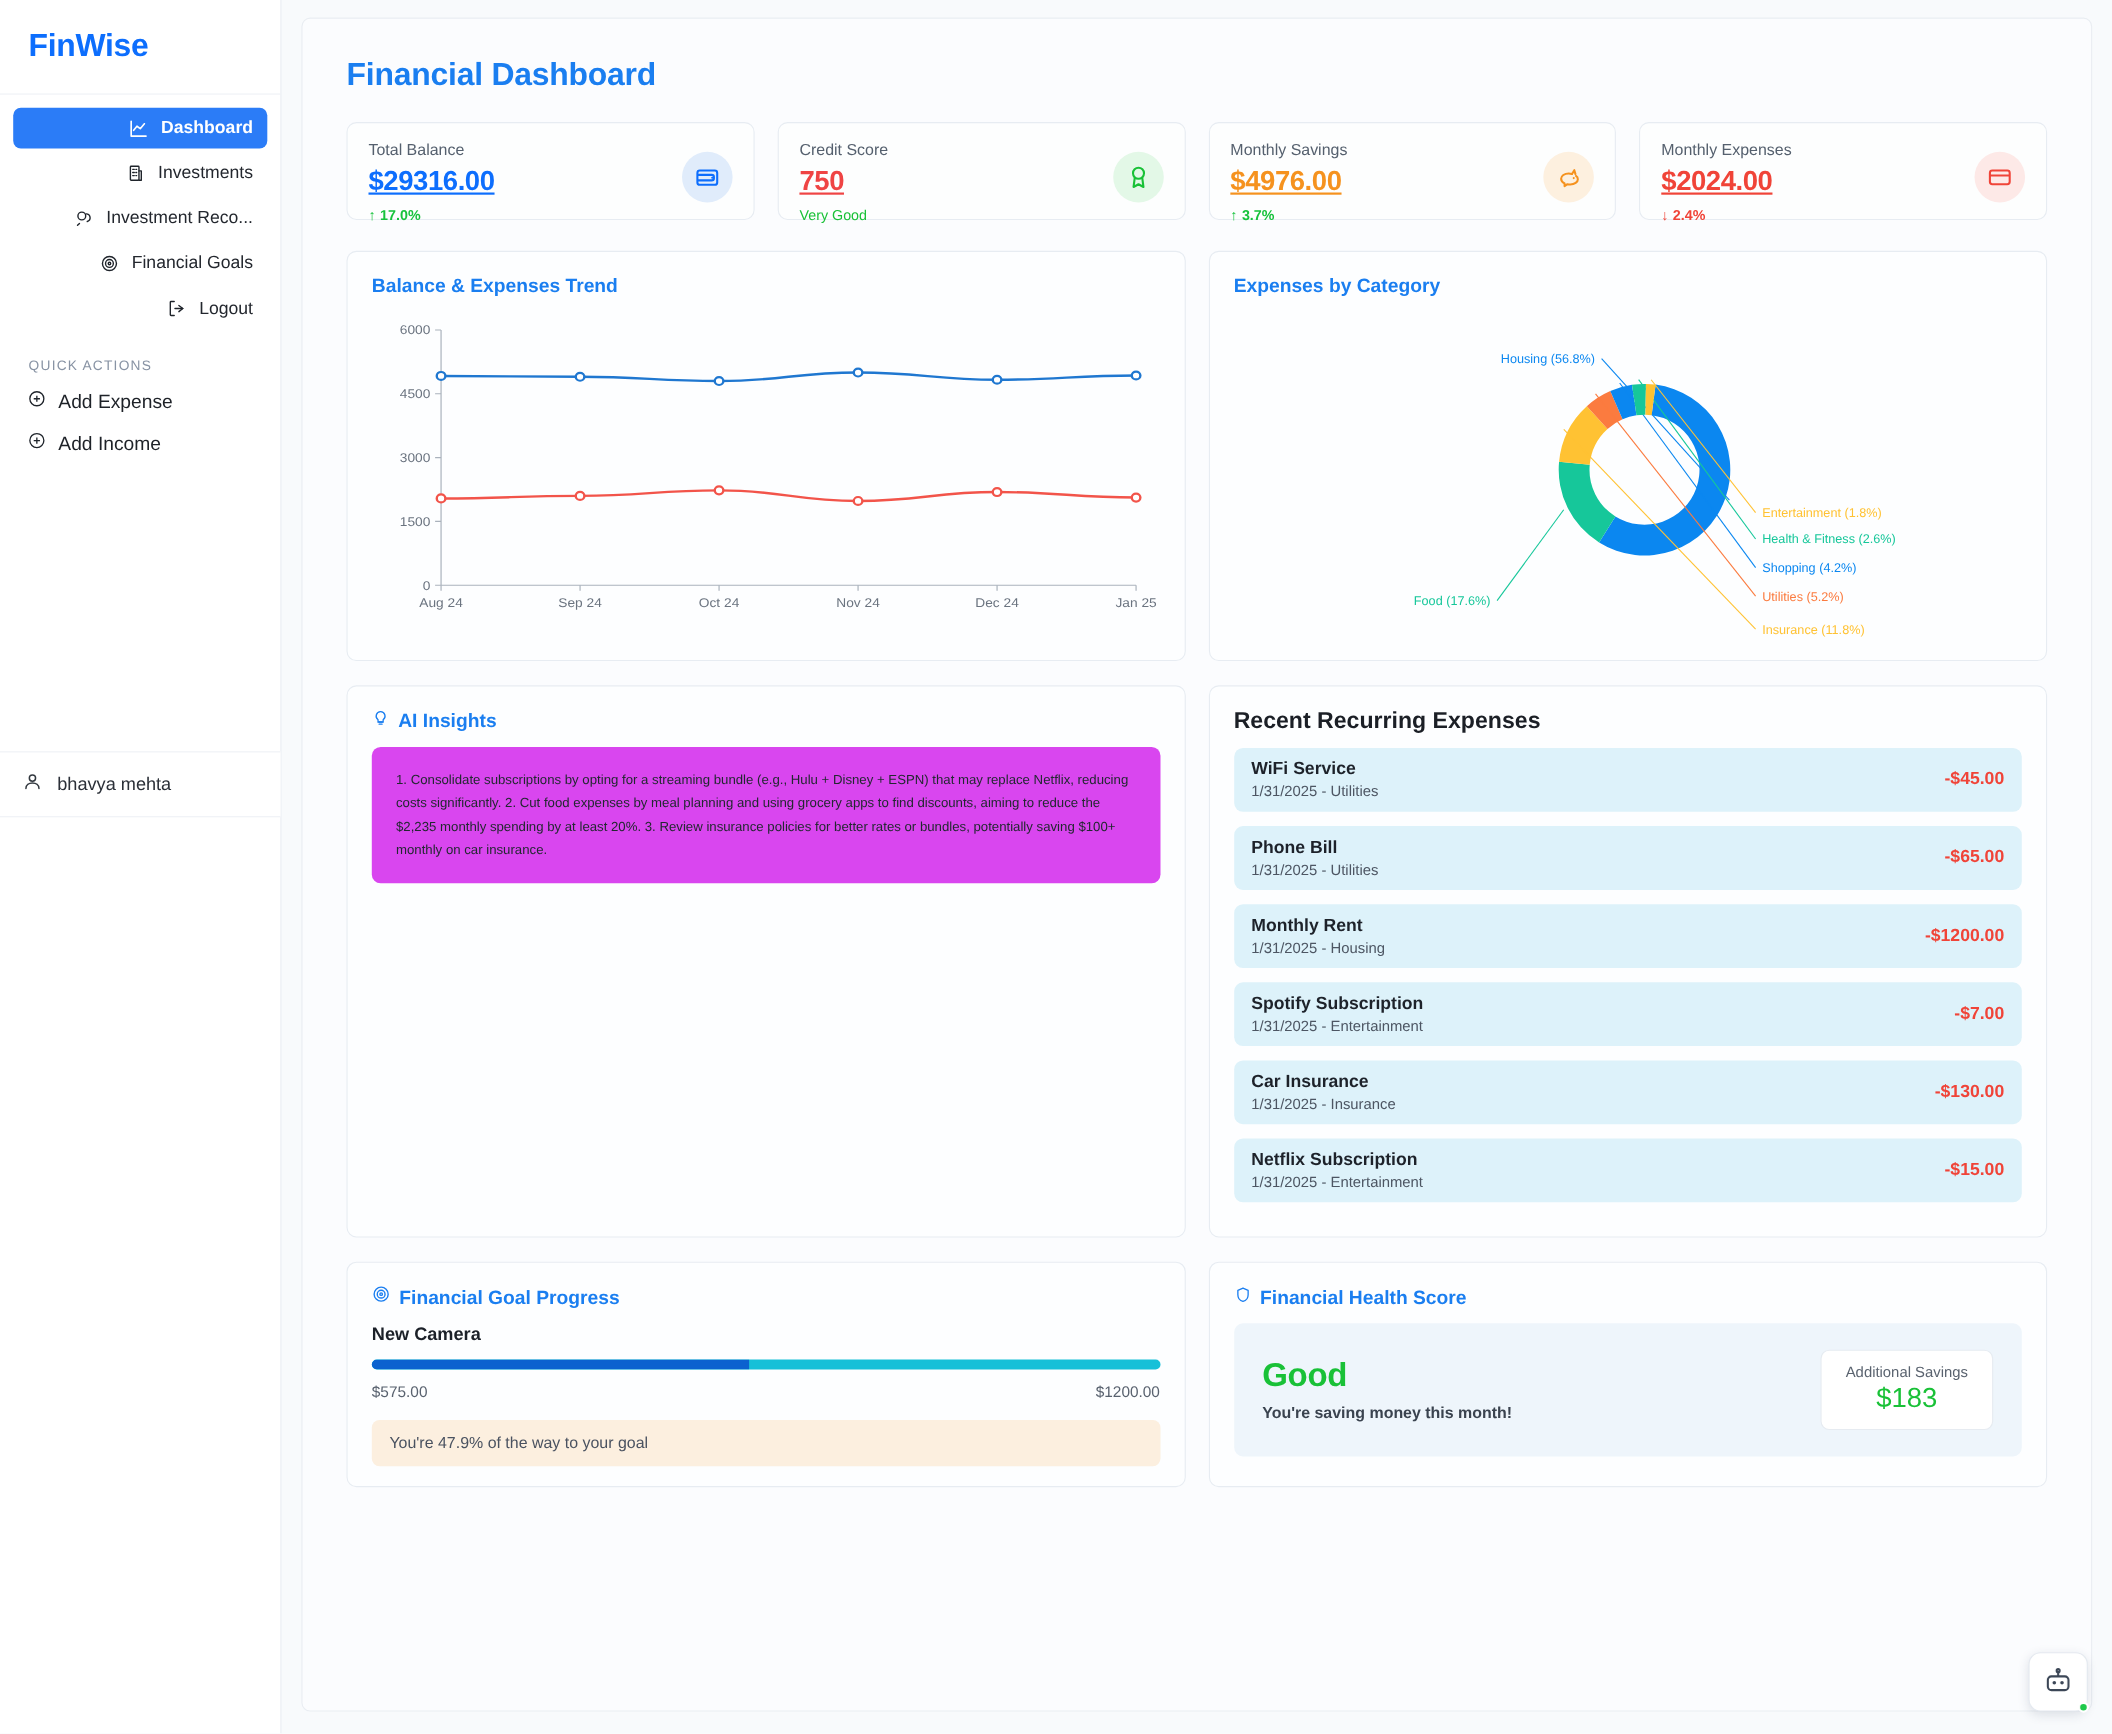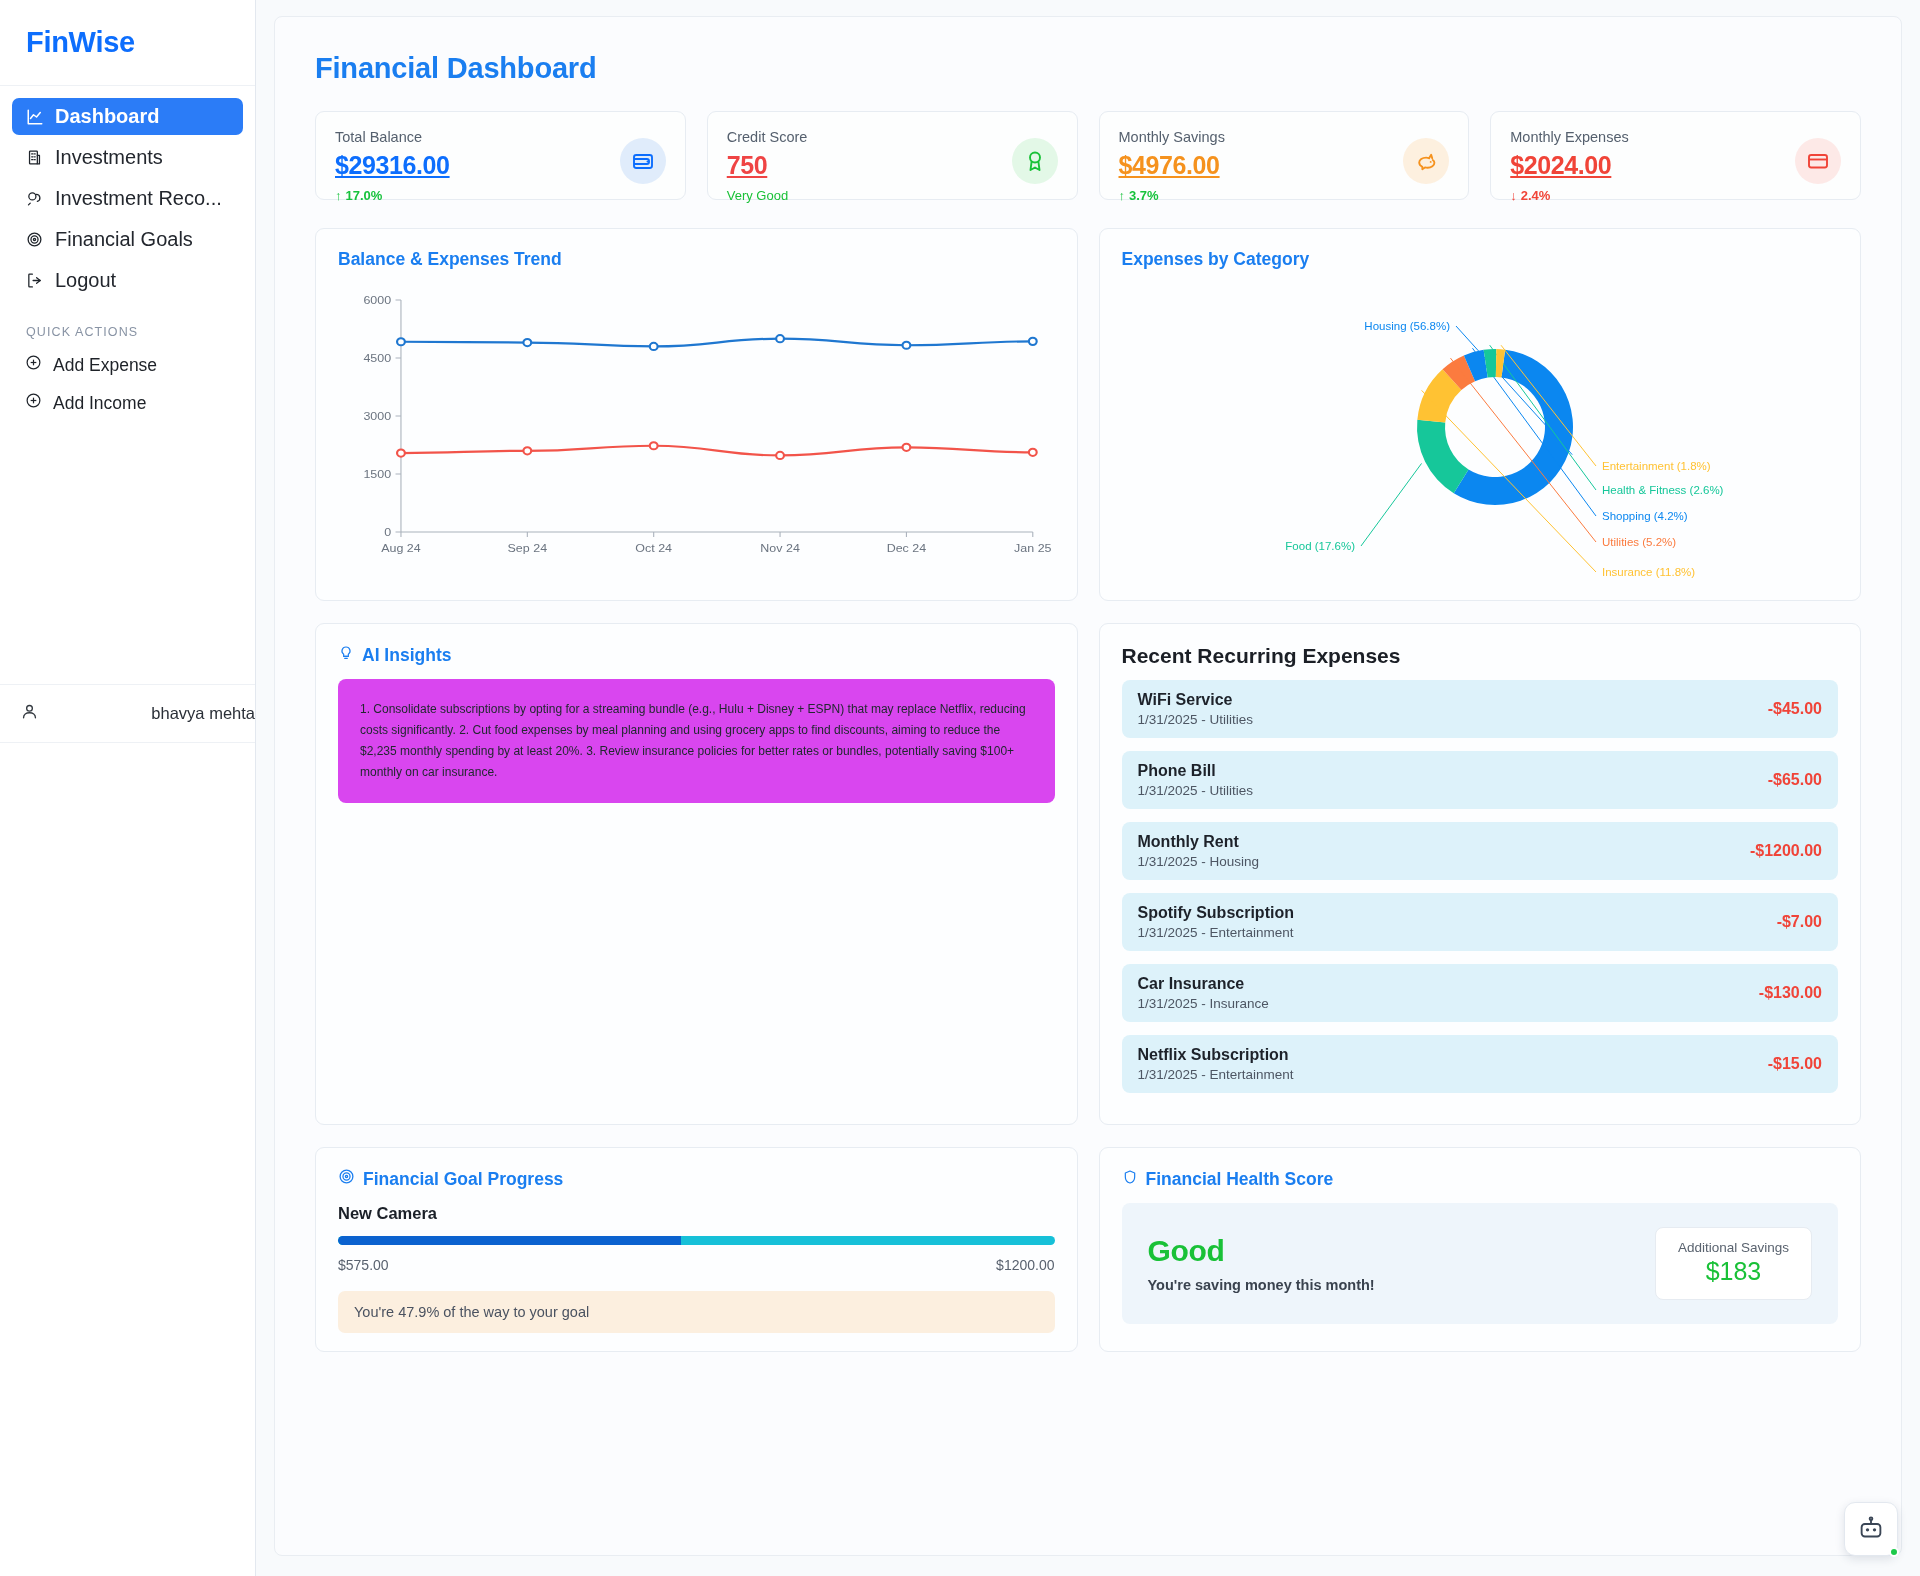--- a/index.html
+++ b/index.html
@@ -35,24 +35,25 @@
   }
   #nav { padding: 12px 8px 0 8px; }
   .nav-item {
     display: flex;
     align-items: center;
     gap: 11px;
     height: 37px;
     padding: 0 13px;
     margin: 0 4px 4px 4px;
     border-radius: 7px;
-    font-size: 20px;
+    font-size: 16px;
     color: #23272e;
     cursor: pointer;
     white-space: nowrap;
+    justify-content: flex-end;
   }
   .nav-item.active {
     background: #2b7cf7;
     color: #ffffff;
     font-weight: bold;
   }
   .nav-item .ico {
     width: 19px; height: 19px;
     display: inline-flex;
     align-items: center;
@@ -82,21 +83,20 @@
     position: absolute;
     left: 0; right: 0;
     bottom: 833px;
     border-top: 1px solid #eef1f5;
     border-bottom: 1px solid #eef1f5;
     padding: 17px 0 17px 20px;
     display: flex;
     align-items: center;
     gap: 13px;
     background: #fff;
-    justify-content: space-between;
   }
   #user-box .uname { font-size: 16.5px; color: #2b3038; }
 
   
   #main {
     flex: 1;
     height: 1576px;
     overflow: hidden;
     padding: 16px 0 0 0;
     background: #f8fafc;

